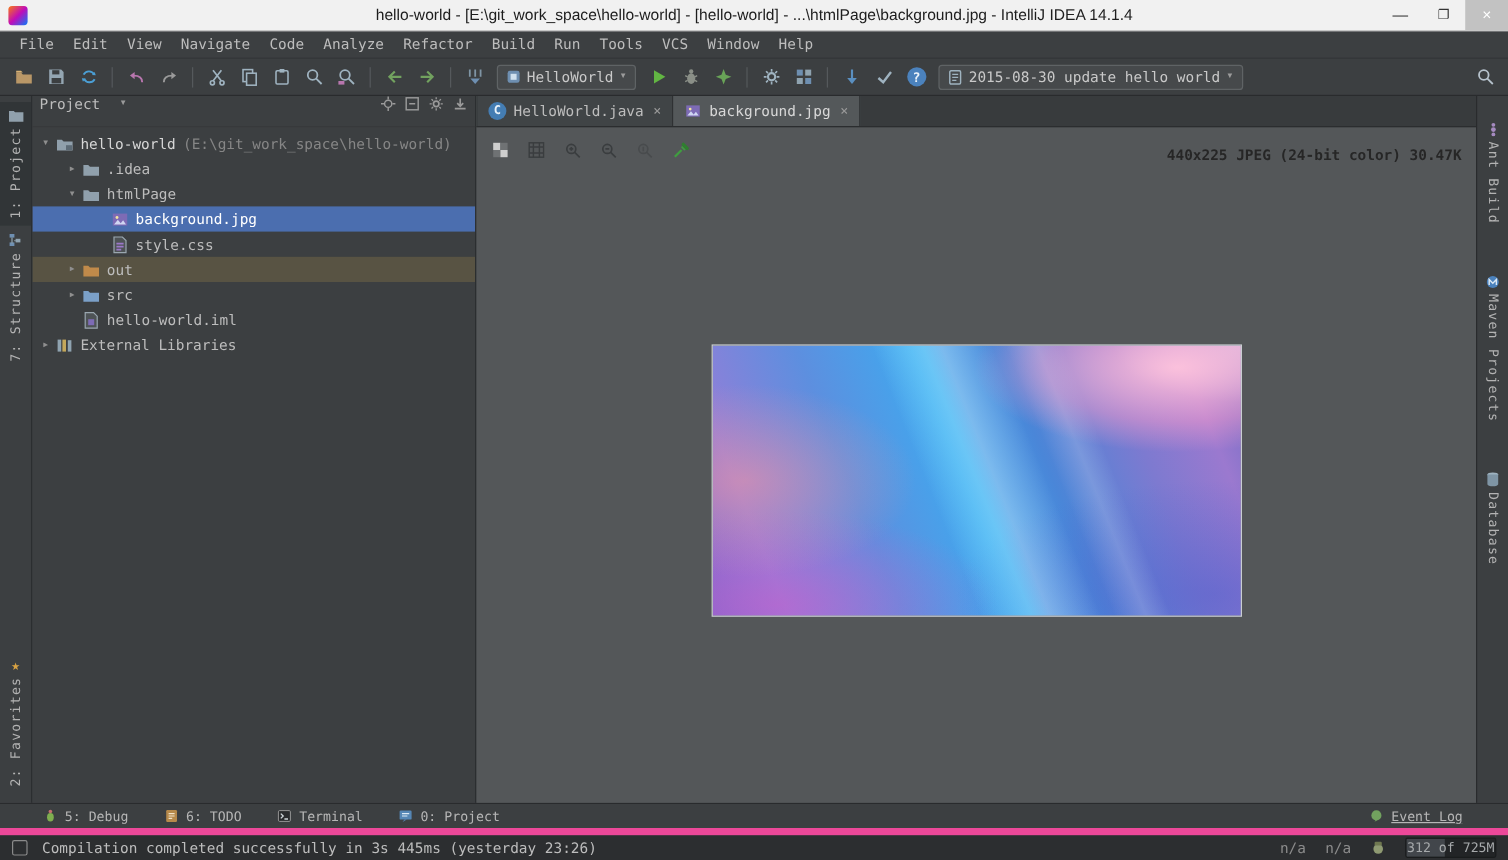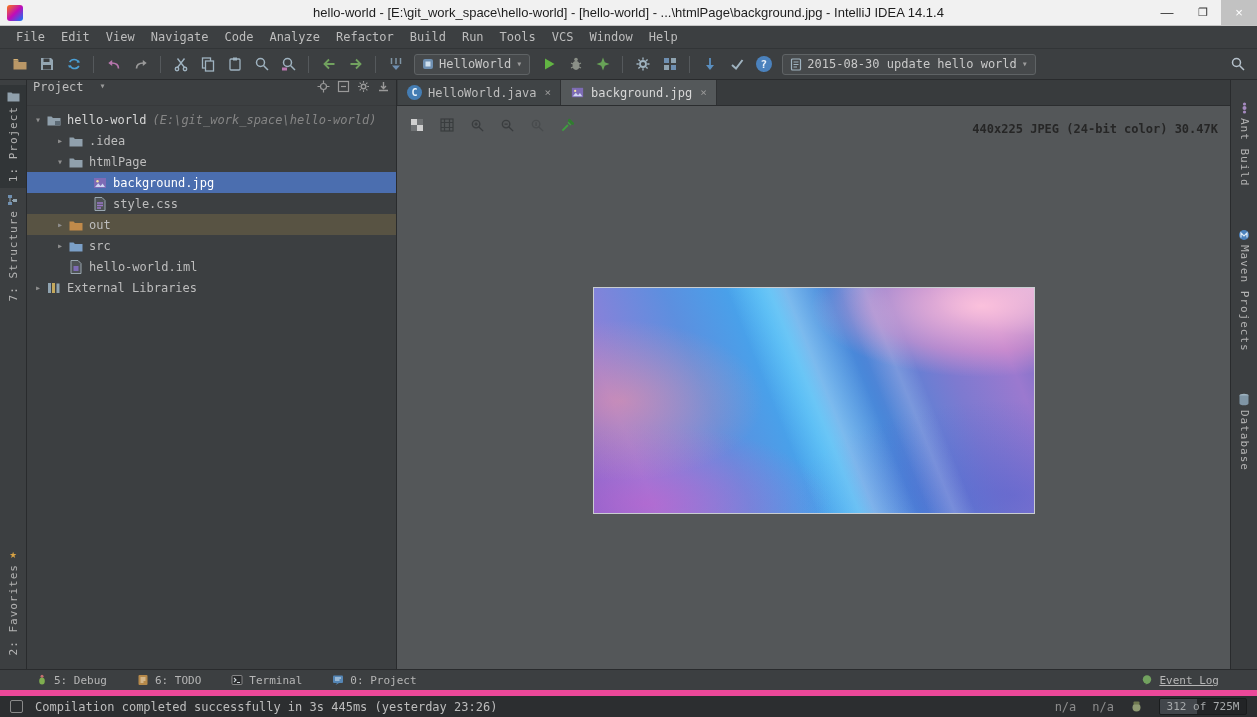--- a/index.html
+++ b/index.html
@@ -61,21 +61,21 @@
   .tree { flex:1; overflow:hidden; padding-top:3px; }
   .row { height:21px; display:flex; align-items:center; white-space:nowrap; color:#bdbdbd; }
   .row .arrow { width:14px; text-align:center; color:#8f8f8f; font-size:10px; flex:none; }
   .row .ficon { flex:none; margin:0 5px 0 1px; }
   .d0 { padding-left:4px; }
   .d1 { padding-left:26px; }
   .d2 { padding-left:64px; }
   .row.selected { background:#4b6eaf; color:#ffffff; }
   .row.out-row { background:rgba(170,145,75,0.25); }
   .root-name { font-weight:normal; color:#d6d6d6; }
-  .root-path { color:#868686; margin-left:6px;font-style:italic; }
+  .root-path { color:#868686; margin-left:6px; }
 
   
   .editor { flex:1; min-width:0; display:flex; flex-direction:column; background:#545759; }
   .tabbar { height:26px; background:#383b3d; border-bottom:1px solid #2b2d2f;
     display:flex; align-items:stretch; padding-left:1px; }
   .tab { display:flex; align-items:center; gap:6px; padding:0 9px; font-size:12px;
     color:#bdbdbd; background:#404446; border-right:1px solid #2f3133; }
   .tab.active { background:#54585a; color:#d8d8d8; }
   .tab .tclose { color:#9a9a9a; font-size:11px; margin-left:2px; }
   .classicon { width:15px; height:15px; border-radius:50%; background:#447db3;
@@ -103,21 +103,21 @@
   
   .bottombar { height:21px; background:#3c3f41; border-top:1px solid #292b2d;
     display:flex; align-items:center; padding:0 10px 0 36px; gap:30px; font-size:11px; color:#b6b6b6; }
   .bb-item { display:flex; align-items:center; gap:6px; }
   .bb-right { margin-left:auto; display:flex; align-items:center; gap:6px; padding-right:28px;text-decoration:underline; }
 
   .statusbar { height:27px; background:#2c2e30; border-top:6px solid #ec4899;
     display:flex; align-items:center; padding:0 10px; gap:12px; color:#bdbdbd; font-size:12px; }
   .sb-toggle { width:13px; height:13px; border:1px solid #8a8a8a; border-radius:2px; }
   .sb-right { margin-left:auto; display:flex; align-items:center; gap:16px; color:#8c8c8c; }
-  .mem { position:relative; width:88px; height:17px; background:#222426; border:1px solid #1a1c1d;
+  .mem { position:relative; width:76px; height:17px; background:#222426; border:1px solid #1a1c1d;
     border-radius:2px; display:flex; align-items:center; justify-content:center;
     color:#a6a9ab; font-size:11px; overflow:hidden; }
   .mem-fill { position:absolute; left:0; top:0; bottom:0; width:43%; background:#42464b; }
   .mem span { position:relative; }
 </style>
 </head>
 <body>
 
 <div class="titlebar">
   <div class="tb-logo"></div>

